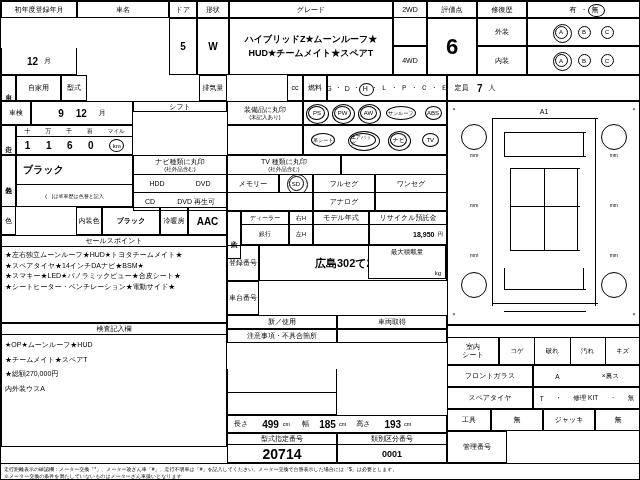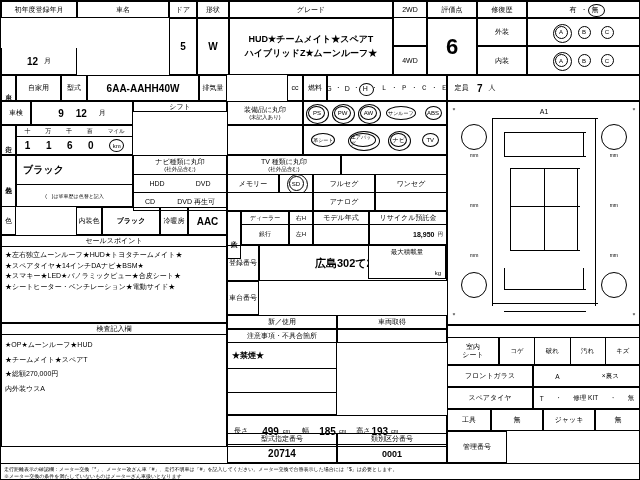--- a/index.html
+++ b/index.html
@@ -74,22 +74,22 @@
   </div>
 
   <div class="cell" style="left:0;top:47px;width:76px;height:27px;border-top:none;display:flex;align-items:center;justify-content:center;gap:6px;">
     <span class="mid">12</span>
     <span class="sm">月</span>
   </div>
 
   <div class="cell ctr mid" style="left:168px;top:17px;width:28px;height:57px;">5</div>
   <div class="cell ctr mid" style="left:196px;top:17px;width:32px;height:57px;">W</div>
   <div class="cell ctr-col" style="left:228px;top:17px;width:164px;height:57px;font-size:9px;font-weight:bold;line-height:1.5;">
+    <div>ハイブリッドZ★ムーンルーフ★</div>
     <div>HUD★チームメイト★スペアT</div>
-    <div>ハイブリッドZ★ムーンルーフ★</div>
   </div>
 
   <div class="cell ctr lbl" style="left:392px;top:17px;width:34px;height:28px;border-top:none;"></div>
   <div class="cell ctr lbl" style="left:392px;top:45px;width:34px;height:29px;">4WD</div>
 
   <div class="cell ctr" style="left:426px;top:17px;width:50px;height:57px;font-size:22px;font-weight:bold;">6</div>
 
   <div class="cell ctr lbl" style="left:476px;top:17px;width:50px;height:28px;">外装</div>
   <div class="cell" style="left:526px;top:17px;width:114px;height:28px;display:flex;align-items:center;justify-content:center;gap:10px;">
     <span class="circ sel">A</span>
@@ -99,21 +99,20 @@
   <div class="cell ctr lbl" style="left:476px;top:45px;width:50px;height:29px;">内装</div>
   <div class="cell" style="left:526px;top:45px;width:114px;height:29px;display:flex;align-items:center;justify-content:center;gap:10px;">
     <span class="circ sel">A</span>
     <span class="circ">B</span>
     <span class="circ">C</span>
   </div>
 
   <div class="cell ctr lbl lbl-v" style="left:0;top:74px;width:15px;height:26px;">車台</div>
   <div class="cell ctr sm" style="left:15px;top:74px;width:45px;height:26px;">自家用</div>
   <div class="cell ctr lbl" style="left:60px;top:74px;width:26px;height:26px;">型式</div>
-  <div class="cell ctr" style="left:86px;top:74px;width:112px;height:26px;font-size:10px;font-weight:bold;">6AA-AAHH40W</div>
   <div class="cell ctr-col lbl" style="left:198px;top:74px;width:28px;height:26px;line-height:1.1;">
     <span>排気量</span>
   </div>
   <div class="cell ctr lbl" style="left:286px;top:74px;width:16px;height:26px;">cc</div>
   <div class="cell ctr lbl" style="left:302px;top:74px;width:24px;height:26px;">燃料</div>
   <div class="cell" style="left:326px;top:74px;width:120px;height:26px;display:flex;align-items:center;justify-content:center;gap:3px;font-size:7px;">
     <span>G</span>
     <span>・</span>
     <span>D</span>
     <span>・</span>
@@ -310,21 +309,20 @@
     <div>★OP★ムーンルーフ★HUD</div>
     <div>★チームメイト★スペアT</div>
     <div>★総額270,000円</div>
     <div>内外装ウスA</div>
   </div>
 
   <div class="cell ctr lbl" style="left:226px;top:314px;width:110px;height:14px;">新／使用</div>
   <div class="cell ctr lbl" style="left:336px;top:314px;width:110px;height:14px;">車両取得</div>
 
   <div class="cell ctr lbl" style="left:226px;top:328px;width:110px;height:14px;">注意事項・不具合箇所</div>
-  <div class="cell" style="left:226px;top:342px;width:110px;height:26px;border-top:none;display:flex;align-items:center;padding-left:4px;font-size:8px;font-weight:bold;">★禁煙★</div>
   <div class="cell" style="left:226px;top:368px;width:110px;height:24px;border-top:none;"></div>
   <div class="cell" style="left:226px;top:392px;width:110px;height:22px;border-top:none;"></div>
 
   <div class="cell" style="left:336px;top:328px;width:110px;height:14px;"></div>
   <div class="cell ctr lbl" style="left:336px;top:328px;width:110px;height:0;border:none;"></div>
 
   <div class="cell" style="left:336px;top:328px;width:0;height:0;border:none;"></div>
 
   <div class="cell" style="left:446px;top:324px;width:194px;height:12px;border-bottom:none;"></div>
 
@@ -356,35 +354,35 @@
     <span>無</span>
   </div>
 
   <div class="cell ctr lbl" style="left:446px;top:408px;width:44px;height:22px;">工具</div>
   <div class="cell ctr lbl" style="left:490px;top:408px;width:52px;height:22px;">無</div>
   <div class="cell ctr lbl" style="left:542px;top:408px;width:52px;height:22px;">ジャッキ</div>
   <div class="cell ctr lbl" style="left:594px;top:408px;width:46px;height:22px;">無</div>
 
   <div class="cell ctr lbl" style="left:446px;top:244px;width:0;height:0;border:none;"></div>
 
-  <div class="cell" style="left:226px;top:414px;width:220px;height:32px;display:flex;align-items:center;">
+  <div class="cell" style="left:226px;top:414px;width:220px;height:18px;display:flex;align-items:center;">
     <span class="sm" style="margin-left:6px;">長さ</span>
     <span class="mid" style="margin-left:14px;">499</span>
     <span class="tiny" style="margin-left:4px;">cm</span>
     <span class="sm" style="margin-left:12px;">幅</span>
     <span class="mid" style="margin-left:10px;">185</span>
     <span class="tiny" style="margin-left:3px;">cm</span>
     <span class="sm" style="margin-left:10px;">高さ</span>
-    <span class="mid" style="margin-left:1px;text-align:center;">193</span>
+    <span class="mid" style="margin-left:14px;text-align:center;">193</span>
     <span class="tiny" style="margin-left:3px;">cm</span>
   </div>
 
   <div class="cell ctr lbl" style="left:226px;top:432px;width:110px;height:12px;">型式指定番号</div>
   <div class="cell ctr lbl" style="left:336px;top:432px;width:110px;height:12px;">類別区分番号</div>
-  <div class="cell ctr" style="left:226px;top:444px;width:110px;height:18px;border-top:none;font-size:10px;font-weight:bold;">20714</div>
+  <div class="cell ctr" style="left:226px;top:444px;width:110px;height:18px;border-top:none;font-size:14px;font-weight:bold;">20714</div>
   <div class="cell ctr" style="left:336px;top:444px;width:110px;height:18px;border-top:none;font-size:9px;font-weight:bold;">0001</div>
 
   <div class="cell ctr lbl" style="left:446px;top:430px;width:60px;height:32px;">管理番号</div>
 
   <div class="cell ctr lbl" style="left:446px;top:280px;width:0;height:0;border:none;"></div>
 
   <div class="cell ctr lbl" style="left:368px;top:244px;width:0;height:0;border:none;"></div>
 
   <div class="cell ctr-col lbl" style="left:446px;top:224px;width:0;height:0;border:none;"></div>
 

